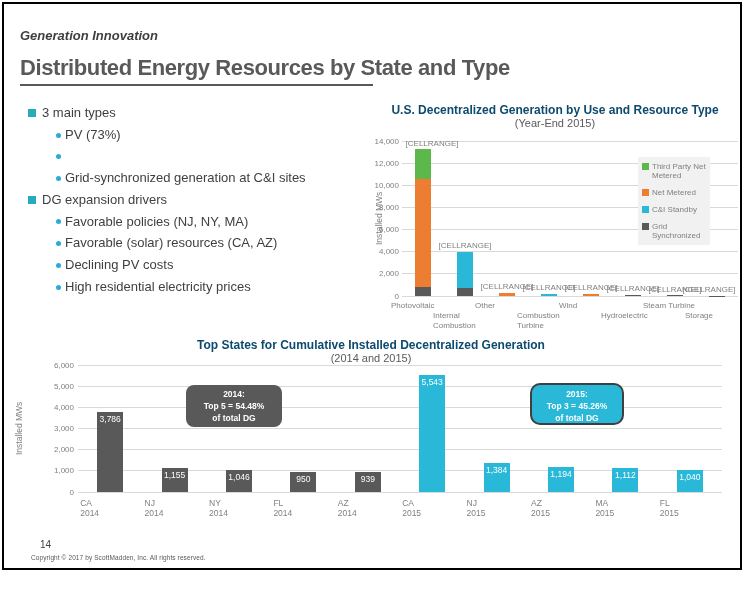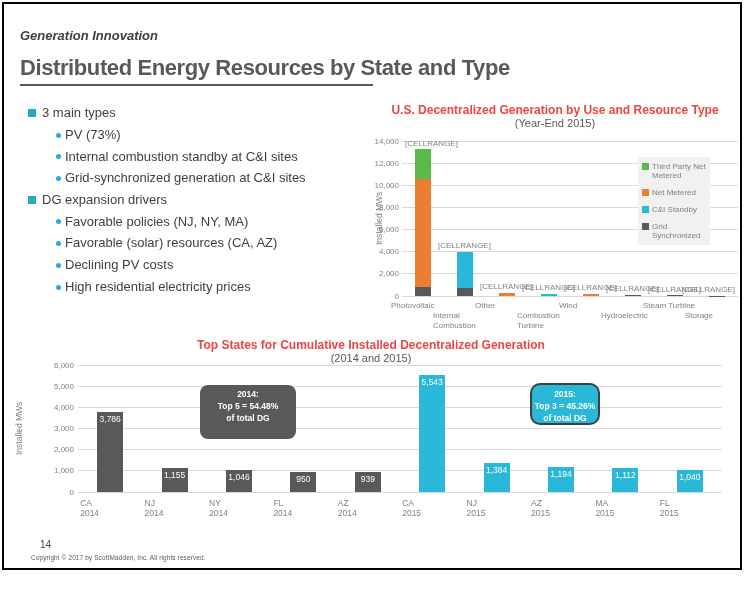--- a/index.html
+++ b/index.html
@@ -15,41 +15,41 @@
   
   .bullets{position:absolute;left:20px;top:102px;width:360px;font-size:13px;color:#3F3F3F;}
   .bullet{position:relative;height:21.7px;display:flex;align-items:center;white-space:nowrap;}
   .bullet.l1{padding-left:22px;}
   .bullet.l2{padding-left:45px;}
   .b-sq{position:absolute;left:8px;top:7px;width:8px;height:8px;background:#27A9BE;}
   .b-dot{position:absolute;left:36px;top:9px;width:5px;height:5px;border-radius:50%;background:#2BA9DC;}
 
   
   .chart{position:absolute;}
-  .c-title{position:absolute;text-align:center;font-weight:bold;font-size:12px;color:#ef4444;white-space:nowrap;}
+  .c-title{position:absolute;text-align:center;font-weight:bold;font-size:12px;color:#0c4a6e;white-space:nowrap;}
   .c-sub{position:absolute;text-align:center;font-size:11px;color:#595959;white-space:nowrap;}
   .ylab{position:absolute;writing-mode:vertical-rl;transform:rotate(180deg);display:flex;align-items:center;justify-content:center;font-size:8.5px;color:#808080;}
   .gridline{position:absolute;height:1px;background:#D9D9D9;}
   .ytick{position:absolute;font-size:8px;color:#808080;text-align:right;}
   .xlab{position:absolute;font-size:8px;color:#808080;text-align:left;line-height:10px;}
   .seg{position:absolute;}
-  .cellr{position:absolute;font-size:8px;color:#7F7F7F;white-space:nowrap;width:54px;}
+  .cellr{position:absolute;font-size:8px;color:#7F7F7F;white-space:nowrap;width:54px;text-align:center;}
   .vlab{position:absolute;font-size:8.5px;color:#fff;text-align:center;width:40px;white-space:nowrap;}
 
   
   .legend{position:absolute;left:265px;top:54px;width:72px;background:#F1F1F1;padding:5px 4px;
           display:flex;flex-direction:column;gap:8px;box-sizing:border-box;}
   .leg-item{display:flex;align-items:flex-start;font-size:8px;color:#808080;line-height:9px;}
   .leg-sq{flex:0 0 7px;width:7px;height:7px;margin:1px 3px 0 0;}
 
   
   .callout{position:absolute;border-radius:8px;color:#fff;font-size:8.5px;font-weight:bold;
            text-align:center;line-height:12.2px;padding-top:3px;box-sizing:border-box;}
-  .callout.c2014{left:186px;top:49px;width:96px;height:54px;background:#595959;}
-  .callout.c2015{left:516px;top:47px;width:70px;height:42px;background:#29B8D8;border:2px solid #3F3F3F;border-radius:10px;}
+  .callout.c2014{left:172px;top:49px;width:96px;height:42px;background:#595959;}
+  .callout.c2015{left:516px;top:47px;width:94px;height:42px;background:#29B8D8;border:2px solid #3F3F3F;border-radius:10px;}
 
   
   .pagenum{position:absolute;left:40px;top:539px;font-size:10px;color:#3F3F3F;}
   .copyright{position:absolute;left:31px;top:554px;font-size:6.5px;color:#595959;letter-spacing:0.1px;}
 </style>
 </head>
 <body>
 
 <div class="slide">
   <div class="frame"></div>
@@ -62,21 +62,20 @@
       <div class="bullet l1">
         <div class="b-sq"></div>
         <div>3 main types</div>
       </div>
       <div class="bullet l2">
         <div class="b-dot"></div>
         <div>PV (73%)</div>
       </div>
       <div class="bullet l2">
         <div class="b-dot"></div>
-        <div>Internal combustion standby at C&amp;I sites</div>
       </div>
       <div class="bullet l2">
         <div class="b-dot"></div>
         <div>Grid-synchronized generation at C&amp;I sites</div>
       </div>
       <div class="bullet l1">
         <div class="b-sq"></div>
         <div>DG expansion drivers</div>
       </div>
       <div class="bullet l2">

